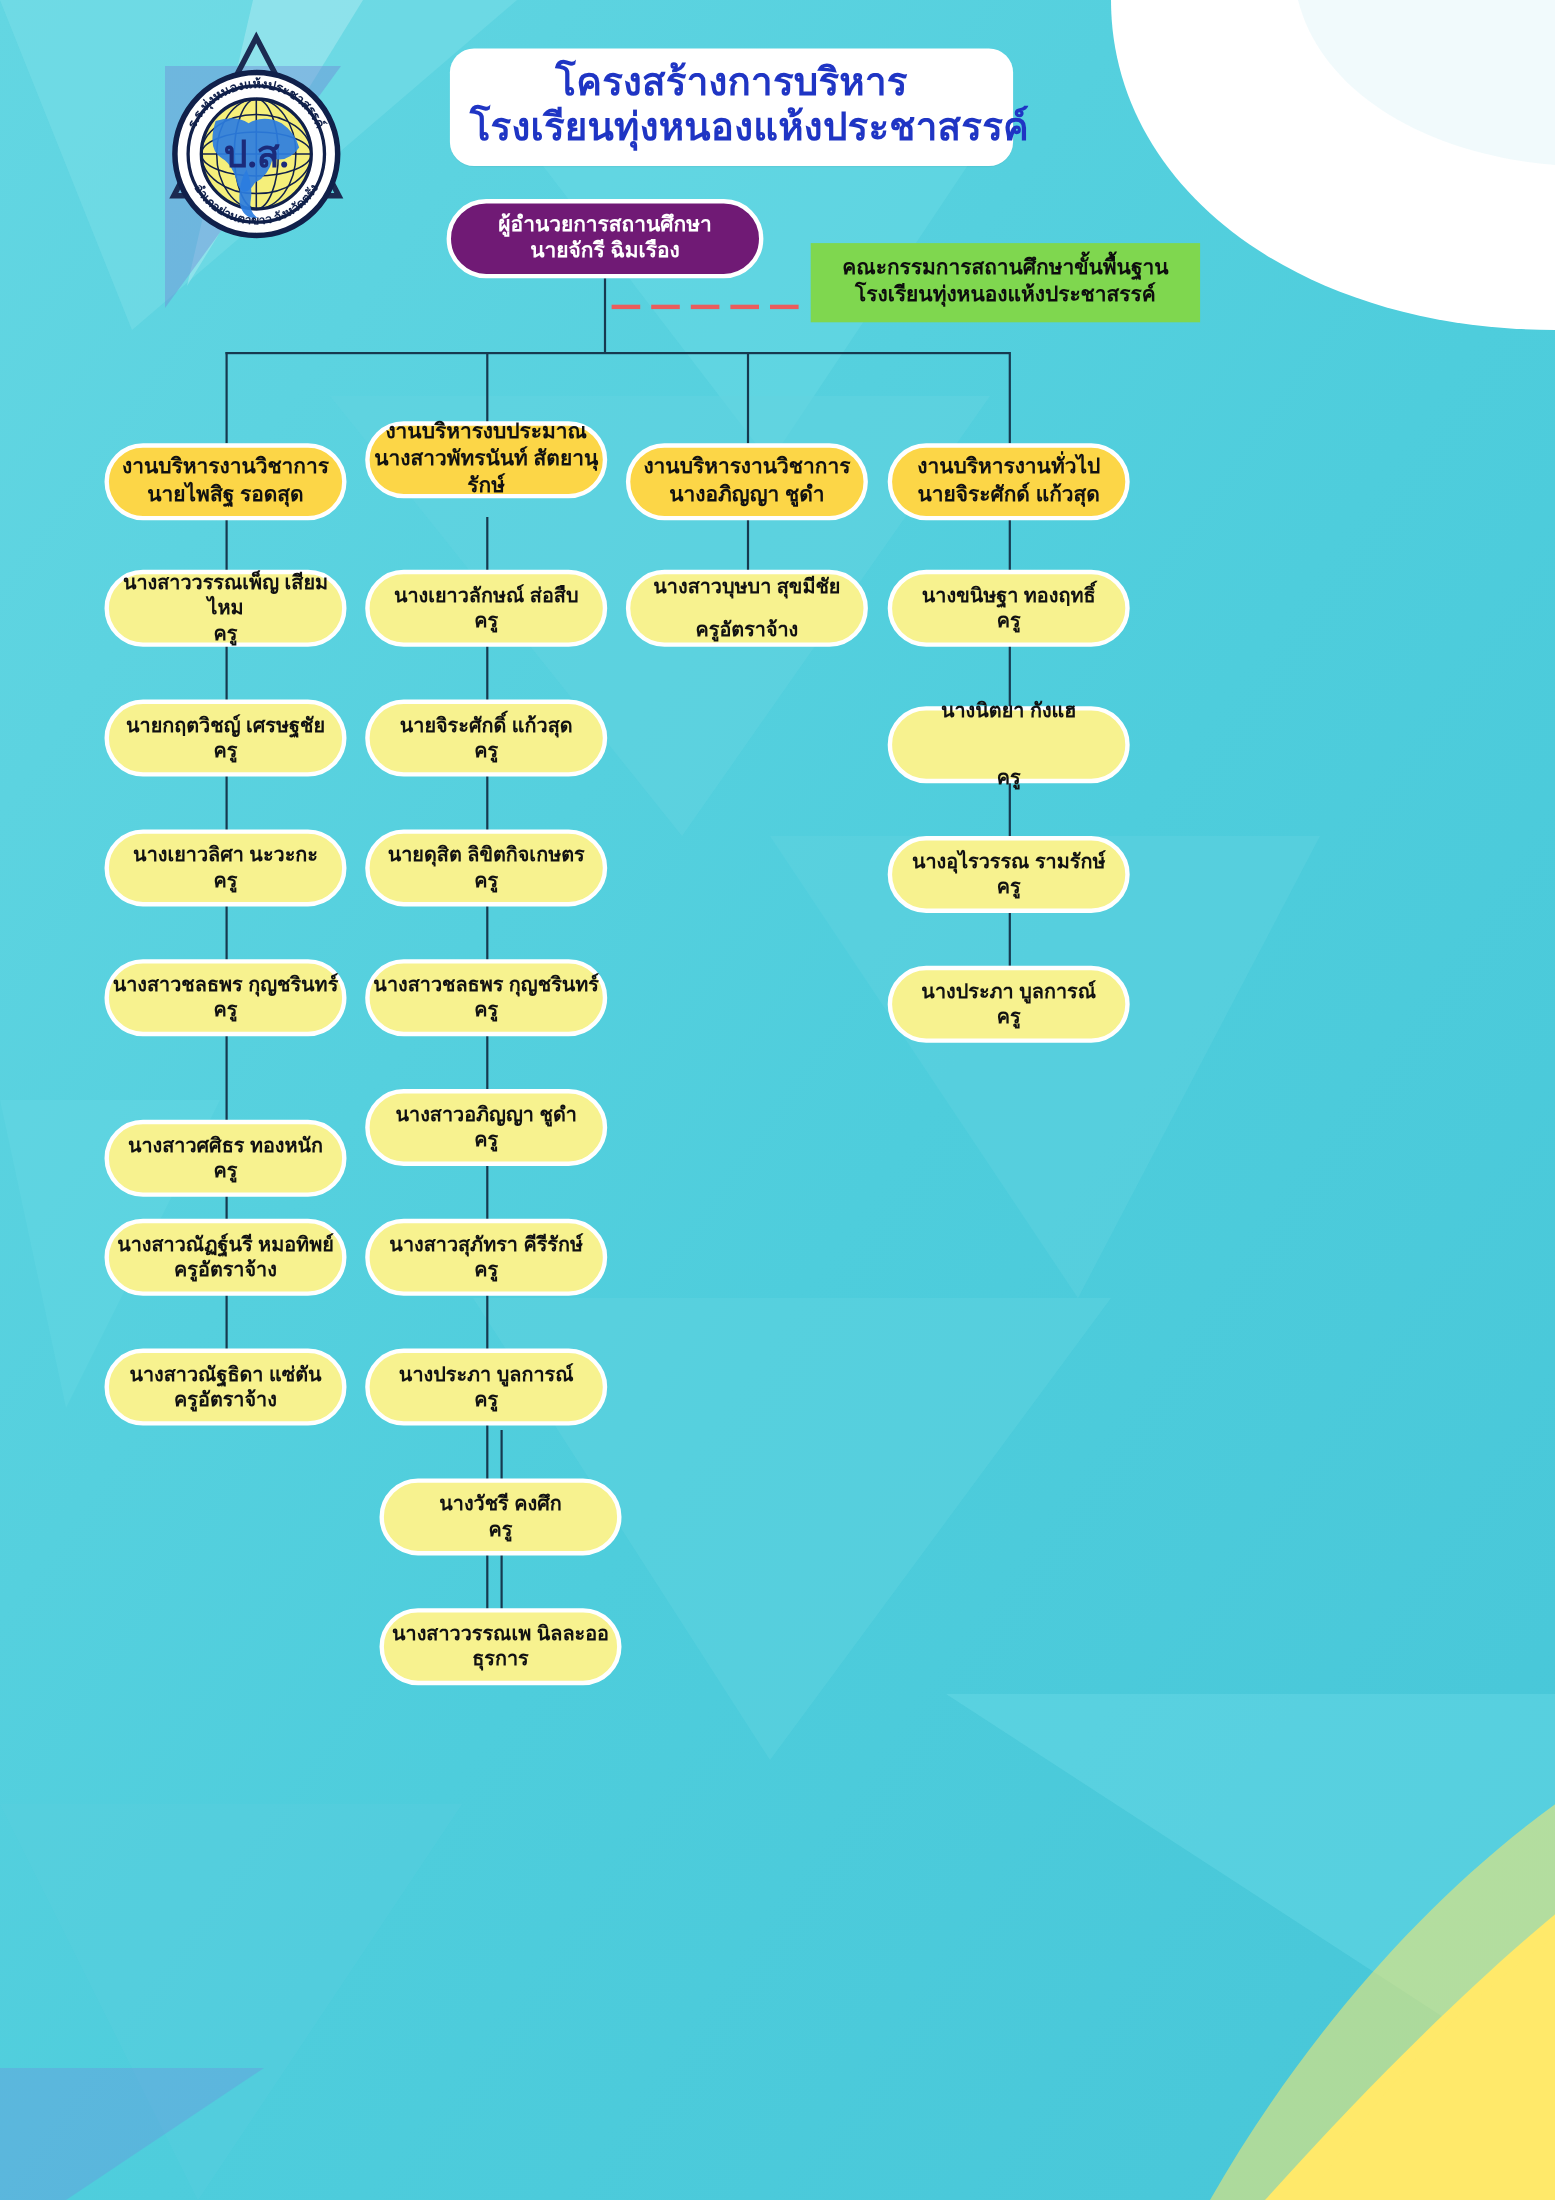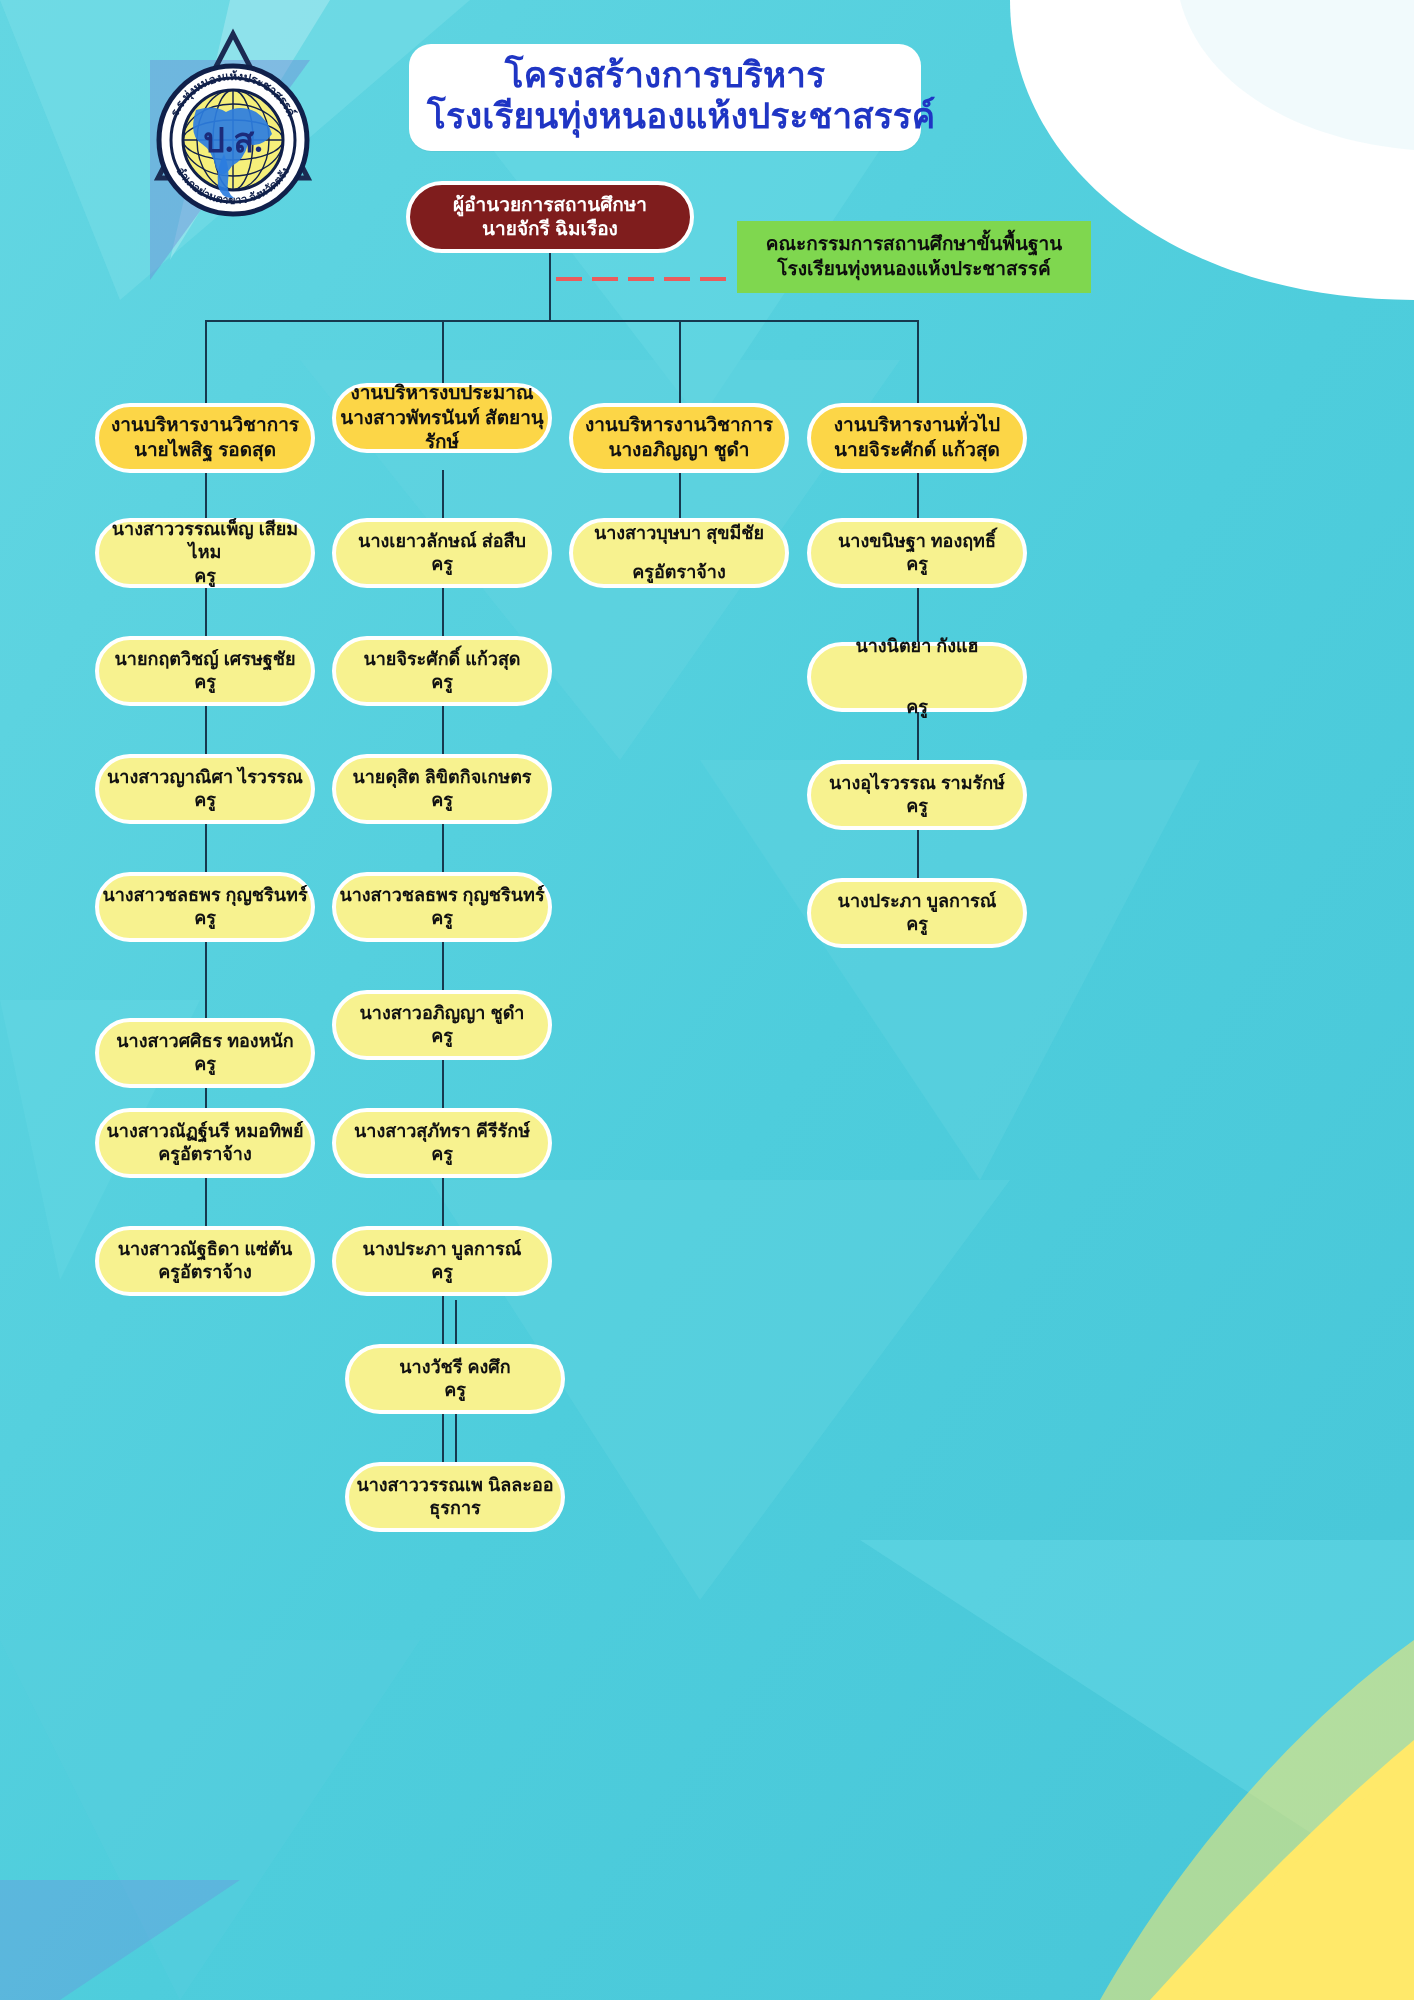--- a/index.html
+++ b/index.html
@@ -41,21 +41,21 @@
     letter-spacing:.2px;
     white-space:nowrap;
   }
   .title-card .l1{ font-size:35px; }
   .title-card .l2{ font-size:35px; }
 
   
   .director{
     position:absolute;
     left:406px; top:181px; width:288px; height:72px;
-    background:#7f1d1d;
+    background:#701a75;
     border:4px solid #ffffff;
     border-radius:40px;
     color:#ffffff;
     display:flex; flex-direction:column;
     align-items:center; justify-content:center;
     font-weight:bold; font-size:19px; line-height:1.28;
     text-align:center;
     z-index:12;
   }
 
@@ -218,21 +218,21 @@
   </div>
   <div class="node member" style="left:95px; top:518px; width:220px;">
     <span>นางสาววรรณเพ็ญ เสียมไหม</span>
     <span>ครู</span>
   </div>
   <div class="node member" style="left:95px; top:636px; width:220px;">
     <span>นายกฤตวิชญ์ เศรษฐชัย</span>
     <span>ครู</span>
   </div>
   <div class="node member" style="left:95px; top:754px; width:220px;">
-    <span>นางสาวญาณิศา ไรวรรณ</span>
+    <span>นางเยาวลิศา นะวะกะ</span>
     <span>ครู</span>
   </div>
   <div class="node member" style="left:95px; top:872px; width:220px;">
     <span>นางสาวชลธพร กุญชรินทร์</span>
     <span>ครู</span>
   </div>
   <div class="node member" style="left:95px; top:990px; width:220px;margin-top:28px;">
     <span>นางสาวศศิธร ทองหนัก</span>
     <span>ครู</span>
   </div>

